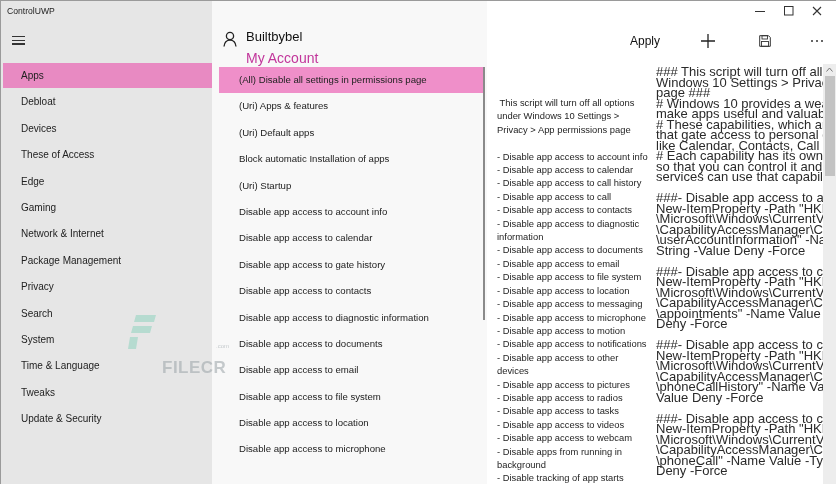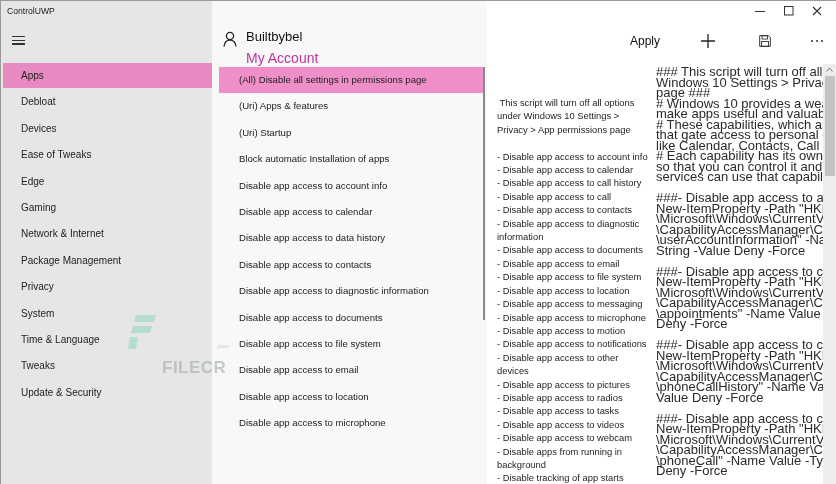--- a/index.html
+++ b/index.html
@@ -65,53 +65,55 @@
 <div class="abs hamburger">
     <span></span>
     <span></span>
     <span></span>
   </div>
 
 <div class="abs nav">
   <div class="nav-item active">Apps</div>
   <div class="nav-item">Debloat</div>
   <div class="nav-item">Devices</div>
-  <div class="nav-item">Ease of Tweaks</div>
+  <div class="nav-item">These of Access</div>
   <div class="nav-item">Edge</div>
   <div class="nav-item">Gaming</div>
   <div class="nav-item">Network &amp; Internet</div>
   <div class="nav-item">Package Management</div>
   <div class="nav-item">Privacy</div>
+  <div class="nav-item">Search</div>
   <div class="nav-item">System</div>
   <div class="nav-item">Time &amp; Language</div>
   <div class="nav-item">Tweaks</div>
   <div class="nav-item">Update &amp; Security</div>
 </div>
 
 <div class="abs middle"></div>
 <svg class="abs person-icon" viewBox="0 0 14 16">
   <circle cx="7" cy="5" r="3.6" fill="none" stroke="#222" stroke-width="1.3"></circle>
   <path d="M1 15.5 C1.5 11 4 9.2 7 9.2 C10 9.2 12.5 11 13 15.5" fill="none" stroke="#222" stroke-width="1.3"></path>
 </svg>
 <div class="abs account-name">Builtbybel</div>
 <div class="abs account-link">My Account</div>
 
 <div class="abs list">
   <div class="list-item active">(All) Disable all settings in permissions page</div>
   <div class="list-item">(Uri) Apps &amp; features</div>
+  <div class="list-item">(Uri) Default apps</div>
+  <div class="list-item">Block automatic Installation of apps</div>
   <div class="list-item">(Uri) Startup</div>
-  <div class="list-item">Block automatic Installation of apps</div>
   <div class="list-item">Disable app access to account info</div>
   <div class="list-item">Disable app access to calendar</div>
-  <div class="list-item">Disable app access to data history</div>
+  <div class="list-item">Disable app access to gate history</div>
   <div class="list-item">Disable app access to contacts</div>
   <div class="list-item">Disable app access to diagnostic information</div>
   <div class="list-item">Disable app access to documents</div>
+  <div class="list-item">Disable app access to email</div>
   <div class="list-item">Disable app access to file system</div>
-  <div class="list-item">Disable app access to email</div>
   <div class="list-item">Disable app access to location</div>
   <div class="list-item">Disable app access to microphone</div>
 </div>
 <div class="abs mid-scroll"></div>
 
 <div class="abs watermark">
   <svg class="wm-mark" viewBox="0 0 28 34">
     <polygon points="8,0 28,0 26,7 6,7" fill="#8fd3bf"></polygon>
     <polygon points="5,11 24,11 22,18 3,18" fill="#8fd3bf"></polygon>
     <polygon points="2,22 10,22 8,34 0,34" fill="#8fd3bf"></polygon>

